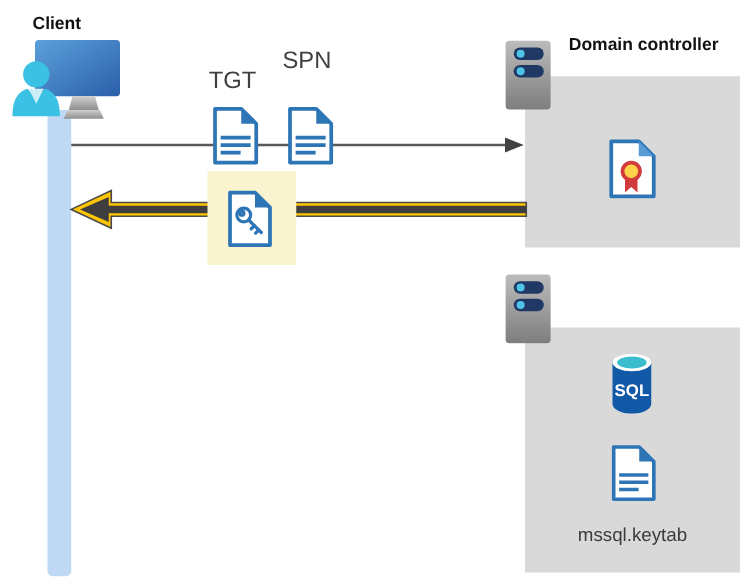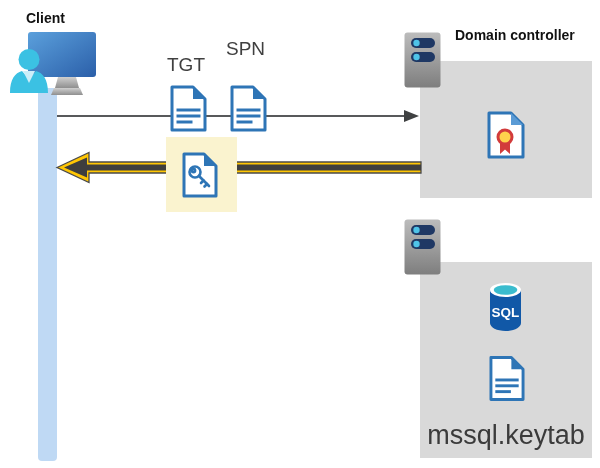--- a/index.html
+++ b/index.html
@@ -25,21 +25,21 @@
   .linux-box { left:420px; top:262px; width:172px; height:196px; }
   
   .hl-box { left:166px; top:137px; width:71px; height:75px; background:var(--highlight_bg); }
   
   .client-label { left:26px;  top:5px;   width:80px; }
   .dc-label     { left:455px; top:22px;   width:135px; }
   .linux-label  { left:455px; top:230px; width:145px; white-space:nowrap; }
   .tgt-label    { left:167px; top:54px;  width:42px; }
   .spn-label    { left:226px; top:38px;  width:44px; }
   .keytab-label { left:420px; top:420px; width:172px; text-align:center;
-                  font-size:27px; color:#3b3b3b; }
+                  font-size:15px; color:#3b3b3b; }
   
   .client-icon      { left:2px;   top:26px;  width:100px; height:72px; }
   .srv-icon-dc      { left:404px; top:32px;  width:37px;  height:56px; }
   .srv-icon-linux   { left:404px; top:219px; width:37px;  height:56px; }
   .tgt-doc          { left:170px; top:85px;  width:37px;  height:47px; }
   .spn-doc          { left:230px; top:85px;  width:37px;  height:47px; }
   .key-doc          { left:182px; top:152px; width:36px;  height:46px; }
   .cert-icon        { left:487px; top:111px; width:38px;  height:48px; }
   .sql-icon         { left:488px; top:282px; width:35px;  height:49px; }
   .keytab-doc       { left:489px; top:355px; width:36px;  height:47px; }

